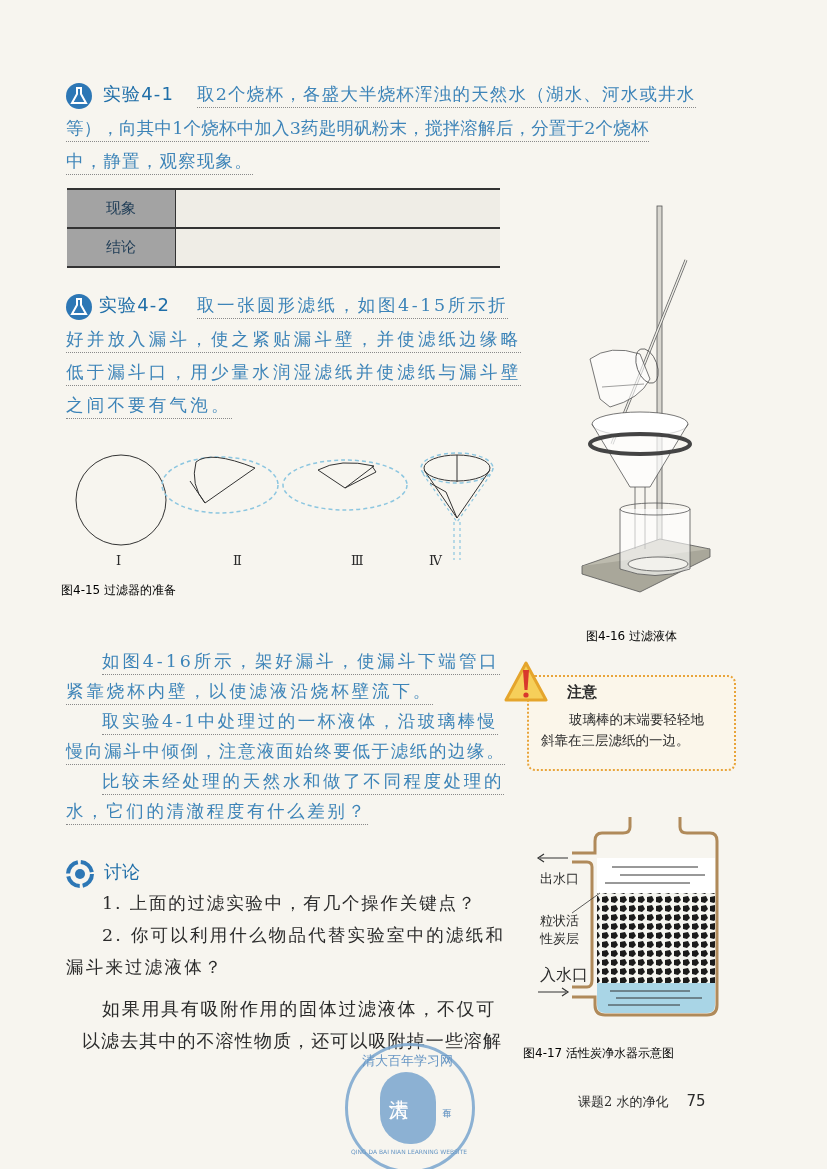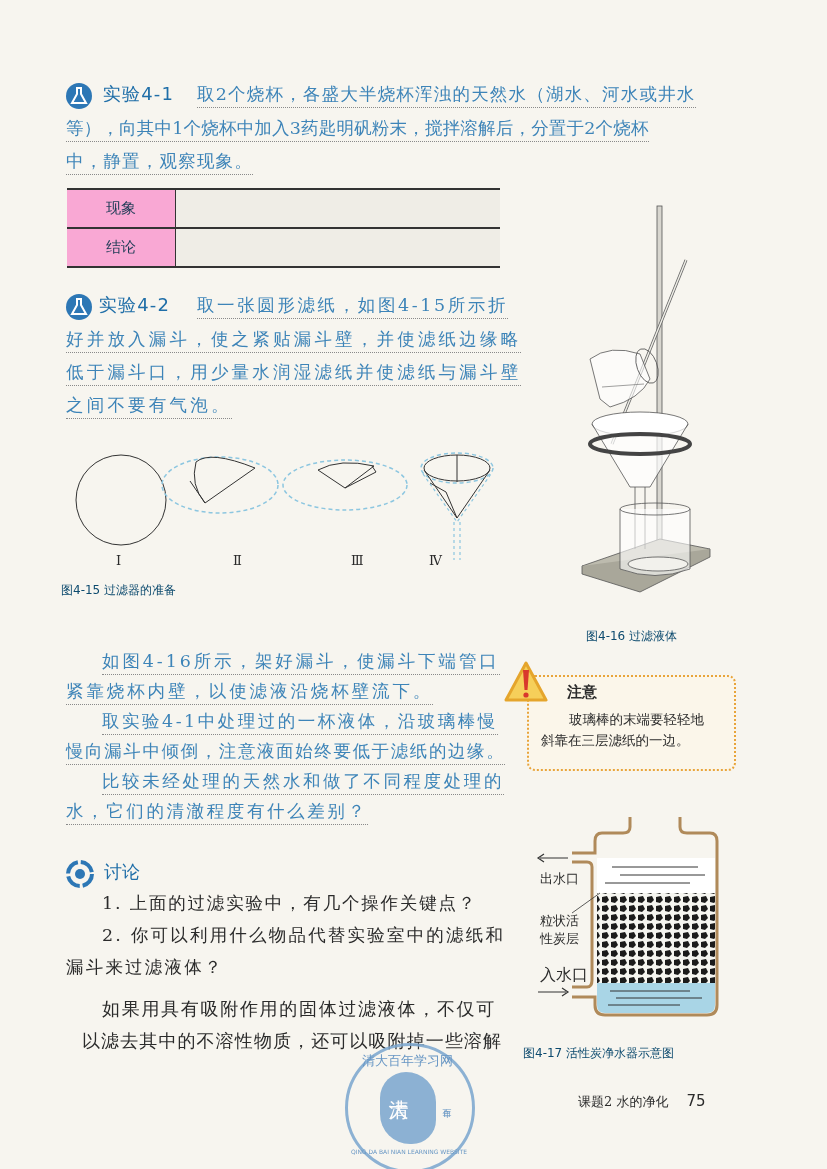--- a/index.html
+++ b/index.html
@@ -12,23 +12,23 @@
   .abs { position:absolute; }
   .blue-text { color:#3d84b8; }
   .dotted-line { border-bottom:1px dotted #8a8a8a; }
   .para-line { position:absolute; font-size:17.5px; line-height:26px; white-space:nowrap; letter-spacing:1.2px; }
   .exp-head { font-family:"DejaVu Sans", sans-serif; font-weight:normal; color:#1f6ea8; font-size:18px; }
   .flask-icon { width:26px; height:26px; border-radius:50%; background:#2d77b5; display:inline-block; position:relative; vertical-align:middle; }
   .flask-icon svg { position:absolute; left:3px; top:3px; }
   table.obs { position:absolute; left:67px; top:188px; width:433px; border-collapse:collapse; font-size:15px; }
   table.obs td { height:35px; border-top:2px solid #333; border-bottom:1px solid #333; }
   table.obs tr:last-child td { border-bottom:2px solid #333; }
-  table.obs td.lbl { width:106px; background:#f9a8d4; text-align:center; color:#1d3b55; border-right:1px solid #333; }
+  table.obs td.lbl { width:106px; background:#a3a3a3; text-align:center; color:#1d3b55; border-right:1px solid #333; }
   table.obs td.cell { background:#efede6; }
-  .caption { font-family:"DejaVu Sans", sans-serif; font-size:12px; color:#0c4a6e;text-align:right; }
+  .caption { font-family:"DejaVu Sans", sans-serif; font-size:12px; color:#000000;text-align:right; }
   .note-box { position:absolute; left:527px; top:675px; width:205px; height:92px; border:2px dotted #e8a43b; border-radius:8px; background:#fbf6ea; }
   .footer { font-family:"DejaVu Serif", serif; font-size:13px; }
   .seal { position:absolute; left:345px; top:1043px; width:124px; height:124px; border-radius:50%; border:3px solid #7aa6cf; opacity:0.85; }
 </style>
 </head>
 <body>
 
 <div class="abs" style="left:66px; top:81px;">
   <div class="para-line" style="left:0; top:0;">
     <span class="flask-icon">

